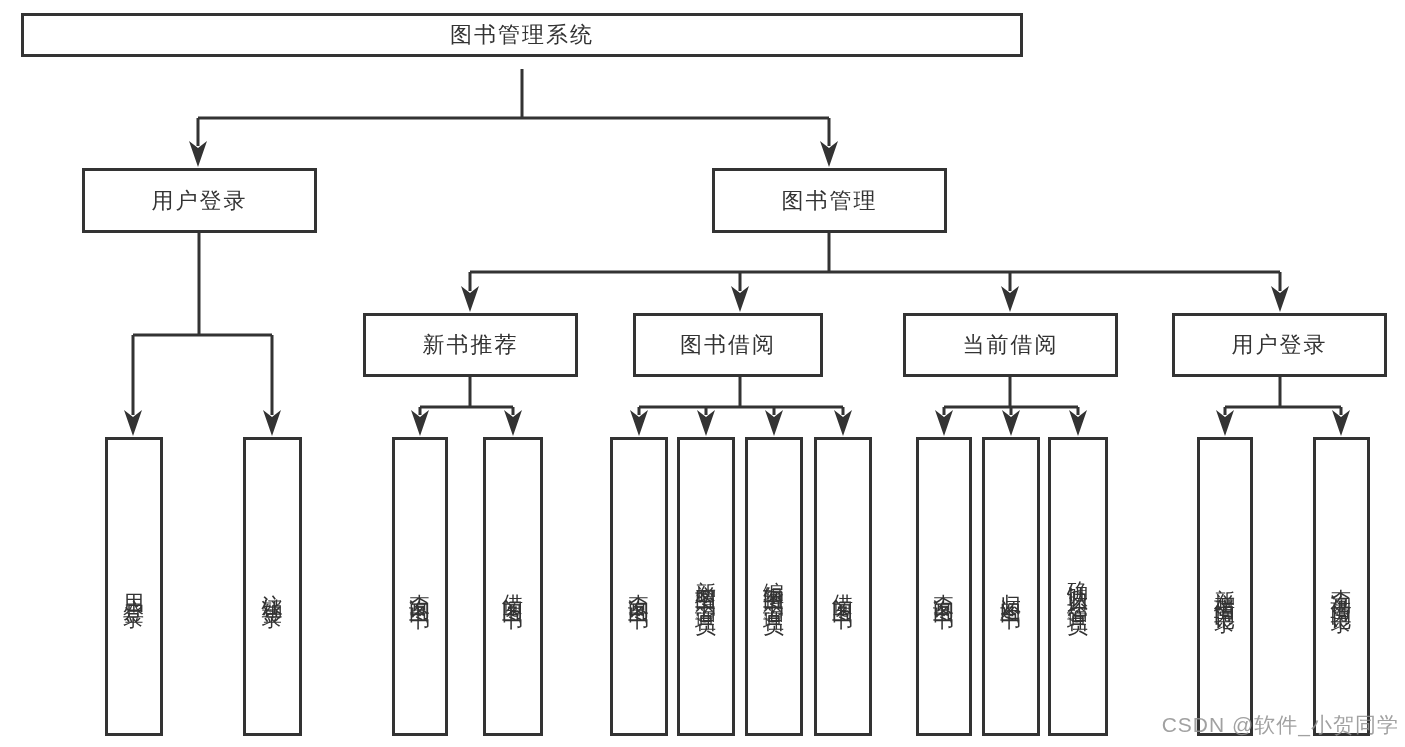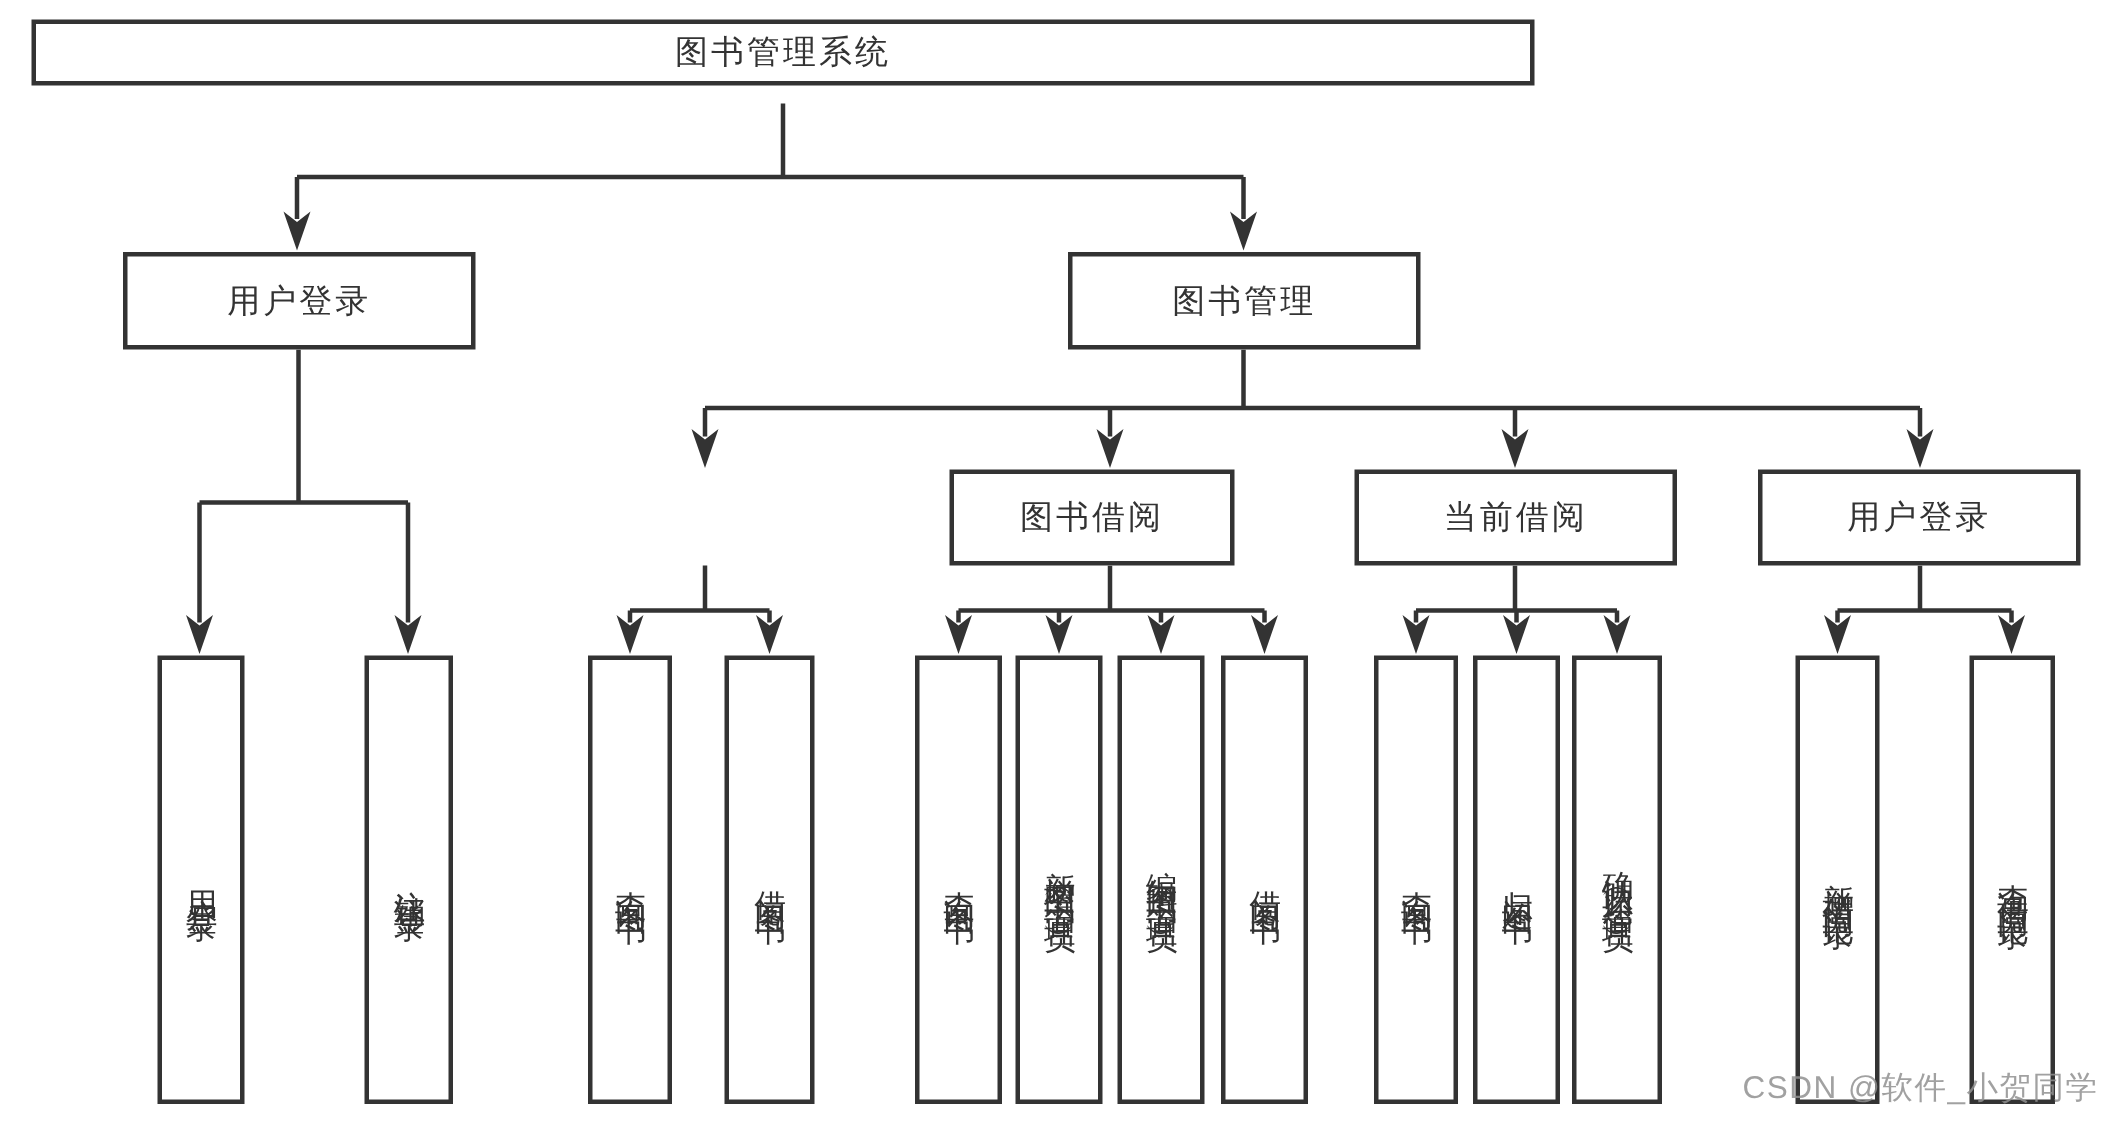--- a/index.html
+++ b/index.html
@@ -83,20 +83,21 @@
       M1069,410 L1078,417 L1087,410 L1078,436 Z
       M1216,410 L1225,417 L1234,410 L1225,436 Z
       M1332,410 L1341,417 L1350,410 L1341,436 Z"></path>
   </svg>
 
   <div class="box hbox" style="left:21px;top:13px;width:1002px;height:44px">图书管理系统</div>
 
   <div class="box hbox" style="left:82px;top:168px;width:235px;height:65px">用户登录</div>
   <div class="box hbox" style="left:712px;top:168px;width:235px;height:65px">图书管理</div>
 
+  <div class="box hbox" style="left:363px;top:313px;width:215px;height:64px">新书推荐</div>
   <div class="box hbox" style="left:633px;top:313px;width:190px;height:64px">图书借阅</div>
   <div class="box hbox" style="left:903px;top:313px;width:215px;height:64px">当前借阅</div>
   <div class="box hbox" style="left:1172px;top:313px;width:215px;height:64px">用户登录</div>
 
   <div class="box vbox" style="left:105px;top:437px;width:58px;height:299px">用户登录</div>
   <div class="box vbox" style="left:243px;top:437px;width:59px;height:299px">注销登录</div>
 
   <div class="box vbox" style="left:392px;top:437px;width:56px;height:299px">查询图书</div>
   <div class="box vbox" style="left:483px;top:437px;width:60px;height:299px">借阅图书</div>
 

